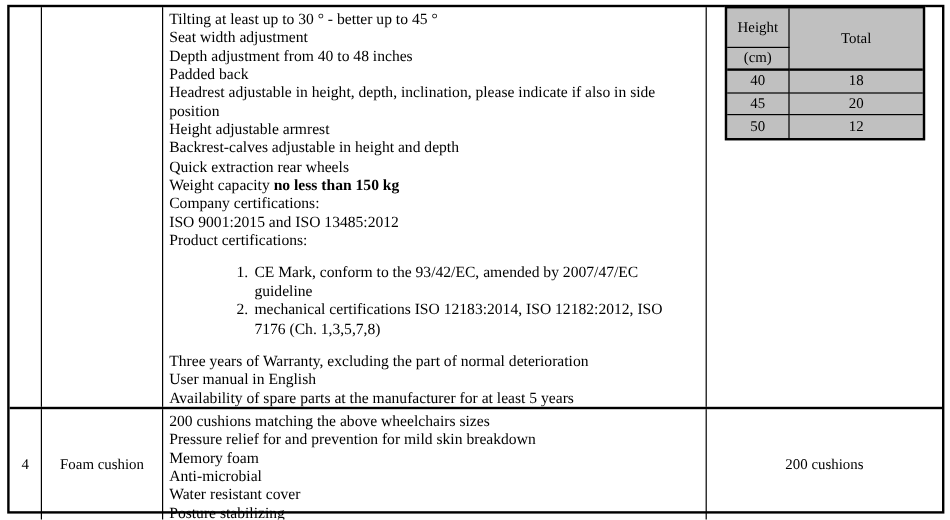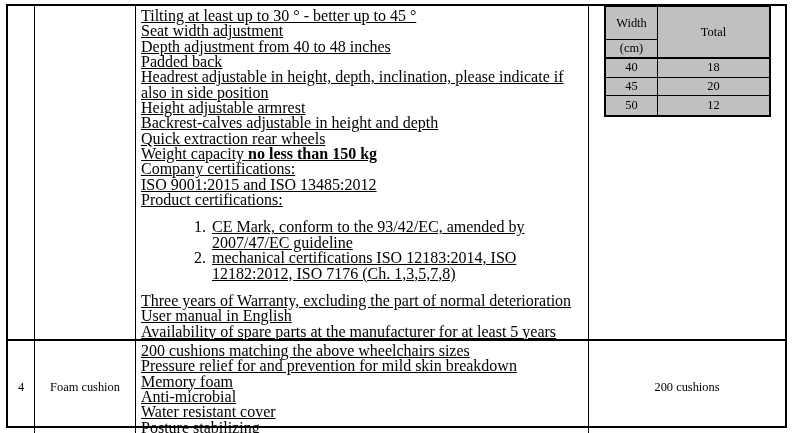--- a/index.html
+++ b/index.html
@@ -15,21 +15,21 @@
   .trow { display:flex; width:100%; }
   .row-a { flex:0 0 327.5px; }
   .row-b { flex:1; border-top:2.5px solid #000; }
   .cell { height:100%; }
   .c1 { flex:0 0 27px;  border-right:1.5px solid #000; }
   .c2 { flex:0 0 101px; border-right:1.5px solid #000; }
   .c3 { flex:0 0 453px; border-right:1.5px solid #000; }
   .c4 { flex:1; }
   .center { display:flex; align-items:center; justify-content:center; text-align:center; }
   .specs {
-    padding:2px 3px 0 5px; font-size:16px; line-height:15.35px; overflow:hidden;text-decoration:underline;
+    padding:2px 3px 0 5px; font-size:13px; line-height:15.35px; overflow:hidden;
   }
   .spec-line { white-space:normal; }
   .b { font-weight:bold; }
   ol.cert-ol { margin:12px; padding-left:57px; }
   ol.cert-ol li { padding-left:2px; }
   .qty { font-size:12.4px; }
   
   .mini {
     margin:-1px 0 0 15px; width:167px;
     border:2px solid #000; background:#c0c0c0;
@@ -83,21 +83,21 @@
         <div>
 
         <div class="spec-line">Three years of Warranty, excluding the part of normal deterioration</div>
             <div class="spec-line">User manual in English</div>
             <div class="spec-line">Availability of spare parts at the manufacturer for at least 5 years</div>
           </div>
       </div>
 
       <div class="cell c4">
         <div class="mini" style="background-color: rgb(192, 192, 192);">
-          <div class="mcell mh-width">Width</div>
+          <div class="mcell mh-width">Height</div>
           <div class="mcell mh-total">Total</div>
           <div class="mcell mh-cm">(cm)</div>
           <div class="mini-rows">
             
           <div class="mini-row">
               <div class="mcell mw">40</div>
               <div class="mcell mt">18</div>
             </div><div class="mini-row">
               <div class="mcell mw">45</div>
               <div class="mcell mt">20</div>

